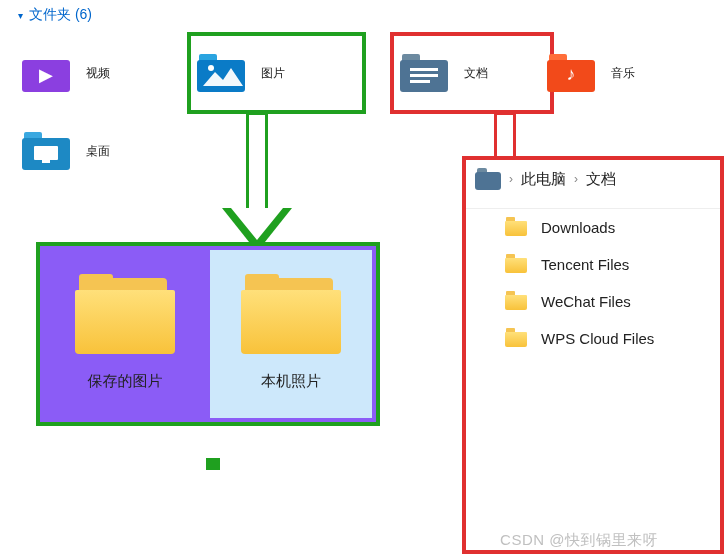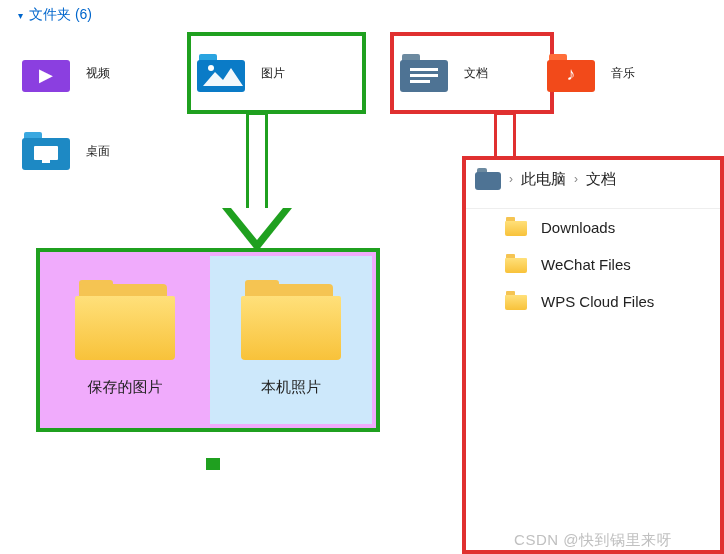--- a/index.html
+++ b/index.html
@@ -58,27 +58,27 @@
   
   .arrow {
     position: absolute;
     pointer-events: none;
   }
 
   
   .subview-left {
     position: absolute;
     left: 38px;
-    top: 250px;
+    top: 244px;
     width: 340px;
     height: 180px;
     display: flex;
     gap: 4px;
     padding: 6px;
-    background: #f0abfc;
+    background: #8b5cf6;
   }
   .subview-left .tile {
     flex: 1;
     display: flex;
     flex-direction: column;
     align-items: center;
     justify-content: center;
     gap: 18px;
     font-size: 15px;
   }
@@ -127,21 +127,21 @@
   }
   .small-folder {
     width: 22px; height: 17px; position: relative;
   }
   .small-folder .tab { position:absolute; left:1px; top:-2px; width:9px; height:5px; background:#f5c452; border-radius:1px 1px 0 0; }
   .small-folder .front { position:absolute; left:0; top:2px; width:22px; height:15px; background:linear-gradient(#ffe07a,#f8c23a); border-radius:1px 1px 2px 2px; }
 
   .watermark {
     position: absolute;
     bottom: 4px;
-    right: 52px;
+    right: 66px;
     color: #c0c0c0;
     font-size: 15px;
     transform: rotate(0deg);
     letter-spacing: 0.5px;
   }
 
   .tiny-green {
     position:absolute; left:206px; top:458px; width:14px; height:12px; background:#1fa01f;
   }
 </style>
@@ -277,20 +277,27 @@
           <div class="tab"></div>
           <div class="front"></div>
         </div>
       <span>Downloads</span>
     </div>
     <div class="row">
       <div class="small-folder">
           <div class="tab"></div>
           <div class="front"></div>
         </div>
+      <span>Tencent Files</span>
+    </div>
+    <div class="row">
+      <div class="small-folder">
+          <div class="tab"></div>
+          <div class="front"></div>
+        </div>
       <span>WeChat Files</span>
     </div>
     <div class="row">
       <div class="small-folder">
           <div class="tab"></div>
           <div class="front"></div>
         </div>
       <span>WPS Cloud Files</span>
     </div>
   </div>

